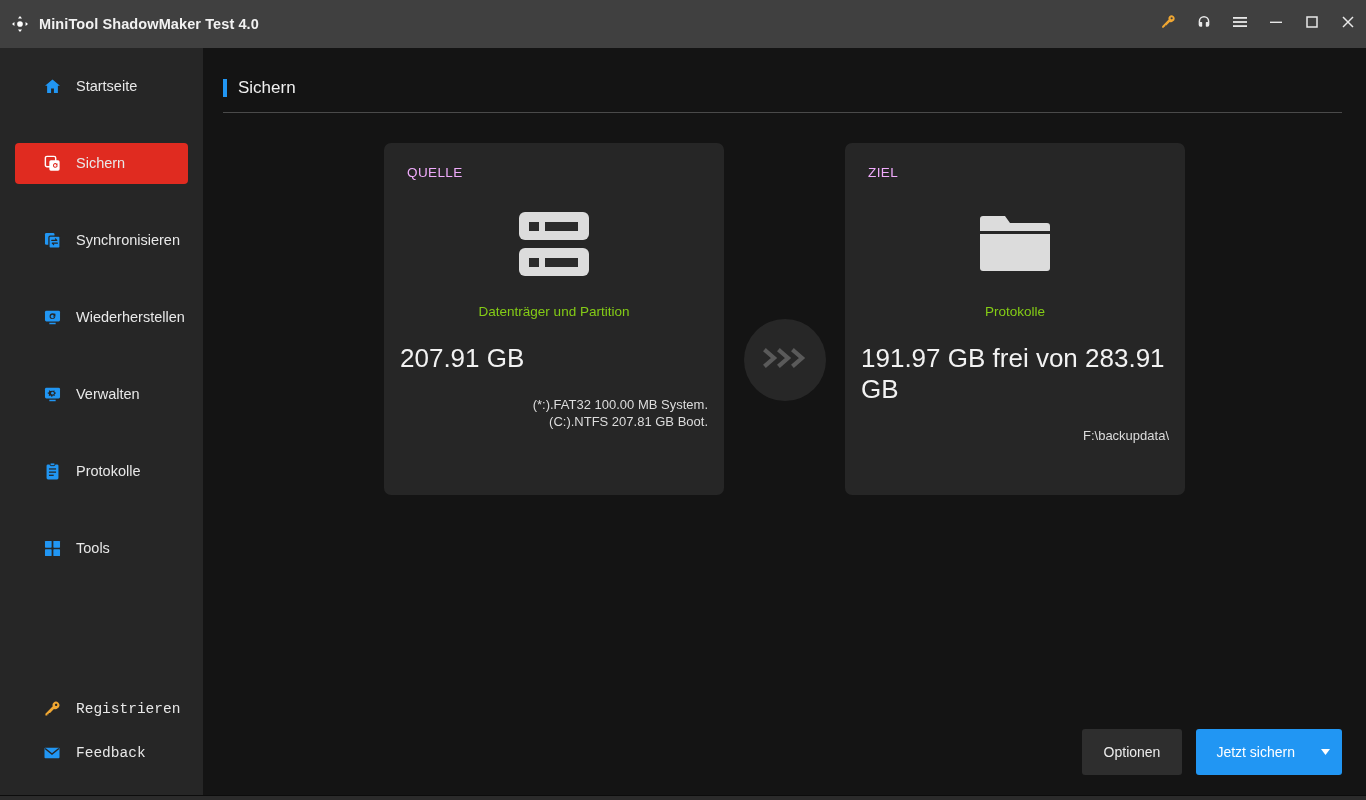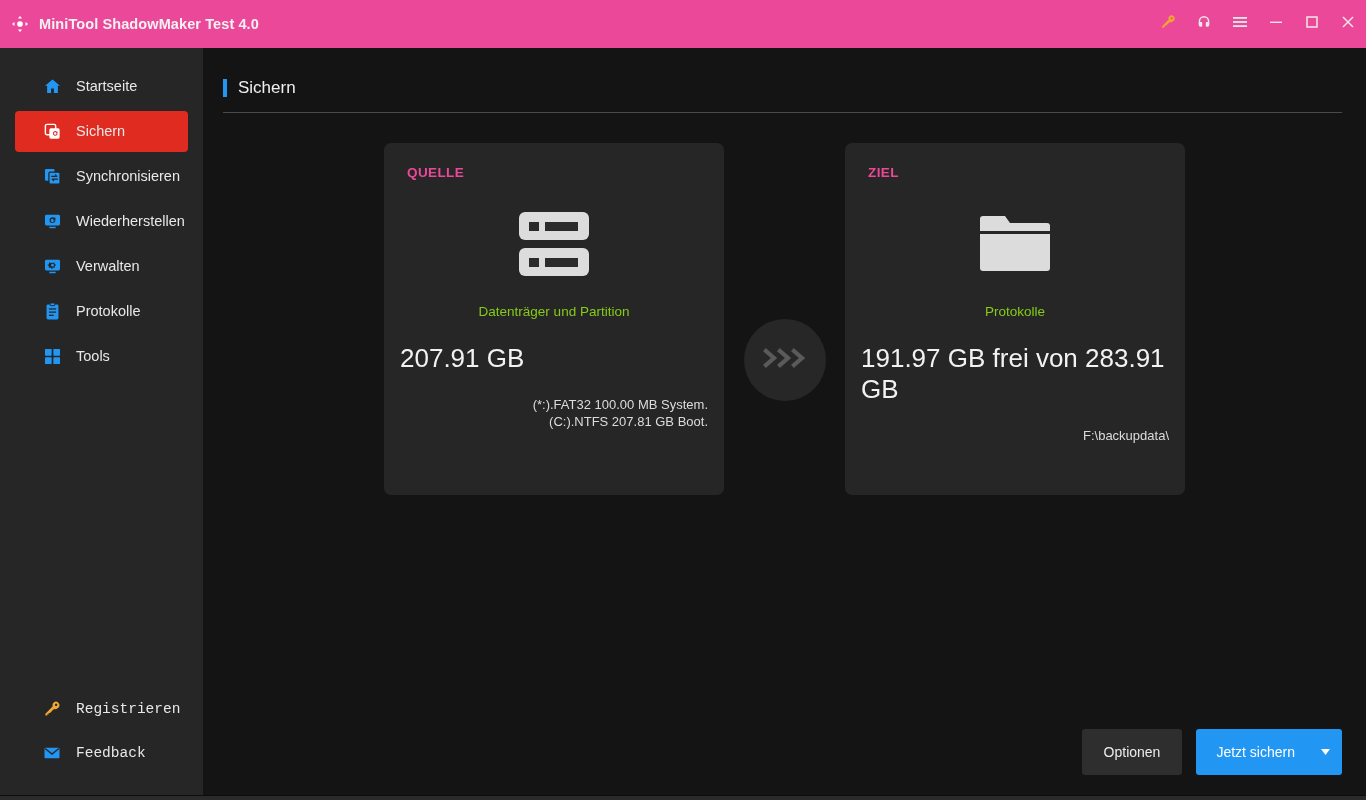--- a/index.html
+++ b/index.html
@@ -14,21 +14,21 @@
     position: relative;
     width: 1366px; height: 800px;
     background: #141414;
     display: flex;
     flex-direction: column;
   }
 
   
   .titlebar {
     height: 48px;
-    background: #ec4899;
+    background: #404040;
     display: flex;
     align-items: center;
     flex: 0 0 48px;
     padding-left: 9px;
   }
   .app-logo {
     width: 22px; height: 22px;
     flex: 0 0 22px;
     display: flex; align-items: center; justify-content: center;
   }
@@ -52,21 +52,21 @@
   
   .sidebar {
     width: 203px;
     flex: 0 0 203px;
     background: #262626;
     display: flex;
     flex-direction: column;
     padding-top: 16px;
     position: relative;
   }
-  .nav-list { display: flex; flex-direction: column; }
+  .nav-list { display: flex; flex-direction: column; gap: 32px; }
   .nav-item {
     height: 41px;
     margin: 2px 15px;
     border-radius: 4px;
     display: flex;
     align-items: center;
     padding-left: 27px;
     cursor: pointer;
     color: #e8e8e8;
     font-size: 14.5px;
@@ -127,25 +127,24 @@
   .card {
     width: 340px;
     height: 352px;
     background: #262626;
     border-radius: 7px;
     position: relative;
     padding: 22px 16px 0 16px;
     cursor: pointer;
   }
   .card-kicker {
-    color: #ec4899;
+    color: #f0abfc;
     font-size: 13.5px;
     letter-spacing: 0.4px;
     margin-left: 7px;
-    font-weight: bold;
   }
   .card-art {
     height: 100px;
     margin-top: 14px;
     display: flex;
     align-items: center;
     justify-content: center;
   }
   .card-sub {
     margin-top: 10px;

